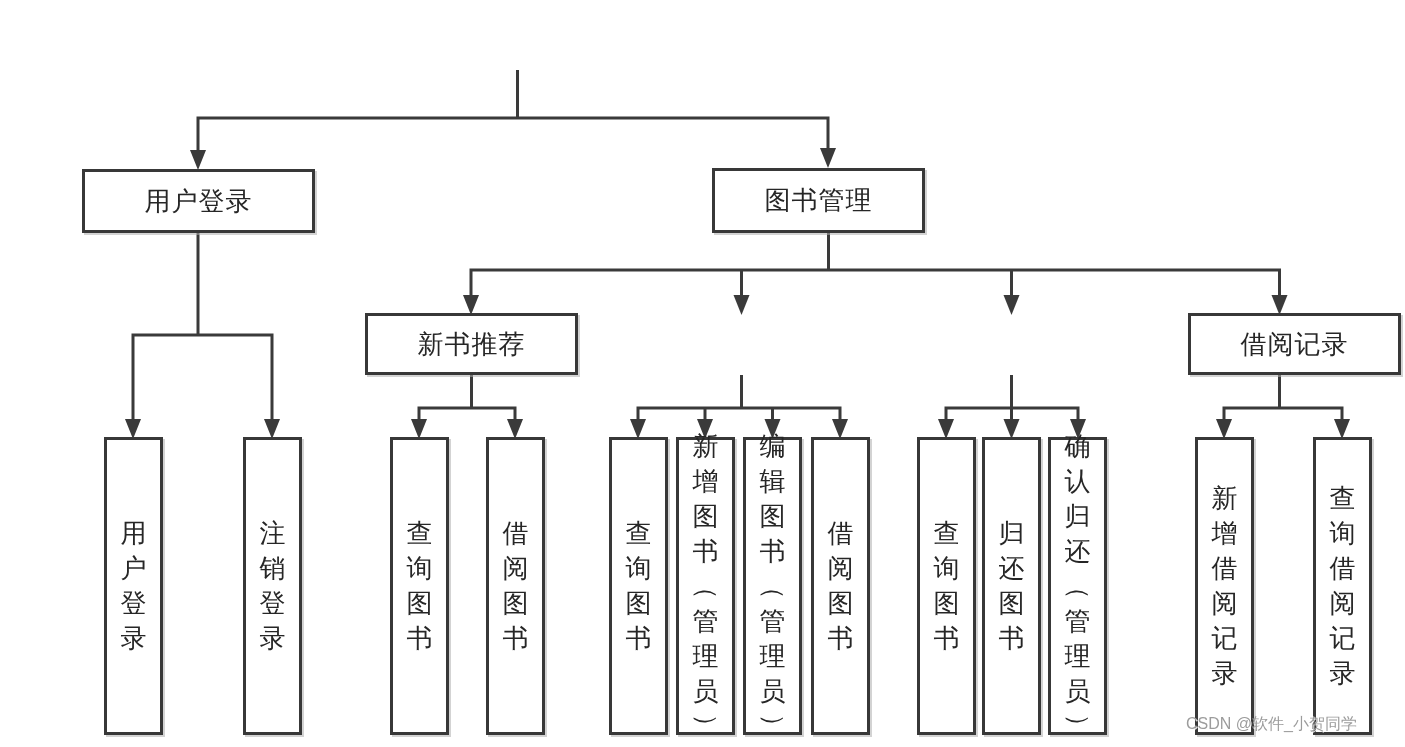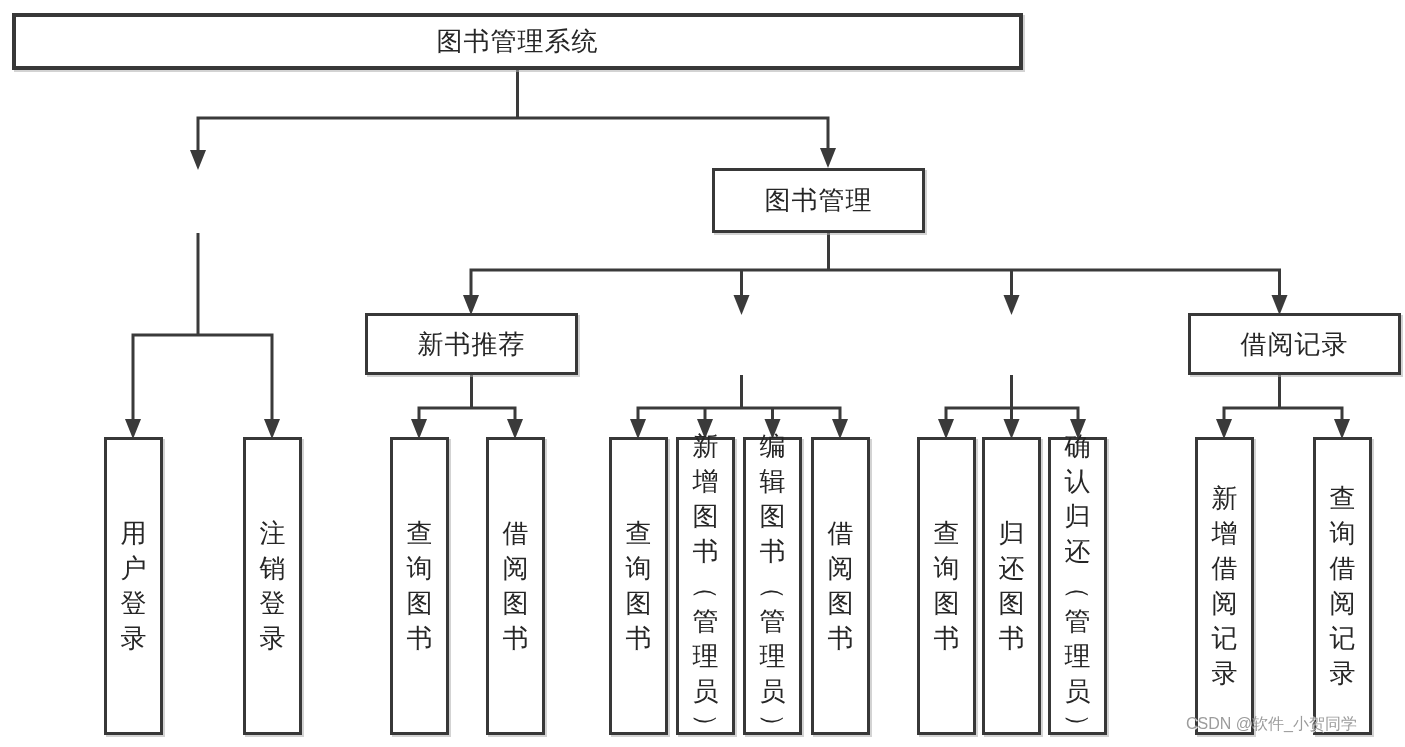--- a/index.html
+++ b/index.html
@@ -128,24 +128,24 @@
       <polygon points="764.5,419 780.5,419 772.5,439"></polygon>
       <polygon points="832,419 848,419 840,439"></polygon>
       <polygon points="938,419 954,419 946,439"></polygon>
       <polygon points="1003.5,419 1019.5,419 1011.5,439"></polygon>
       <polygon points="1070,419 1086,419 1078,439"></polygon>
       <polygon points="1216,419 1232,419 1224,439"></polygon>
       <polygon points="1334,419 1350,419 1342,439"></polygon>
     </g>
   </svg>
 
-  <div class="box n-root">
-    <span class="hlabel">图书管理系统</span>
-  </div>
-
+
+  <div class="box n-login">
+    <span class="hlabel">用户登录</span>
+  </div>
   <div class="box n-mgmt">
     <span class="hlabel">图书管理</span>
   </div>
 
   <div class="box lvl3 n-l3-0">
     <span class="hlabel">新书推荐</span>
   </div>
   <div class="box lvl3 n-l3-3">
     <span class="hlabel">借阅记录</span>
   </div>

